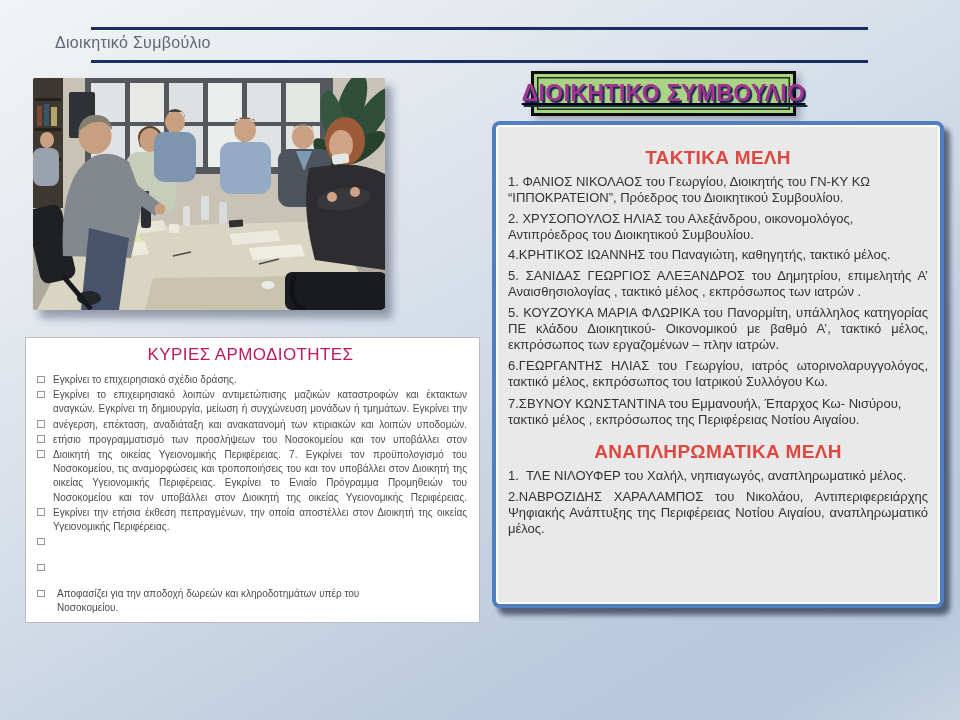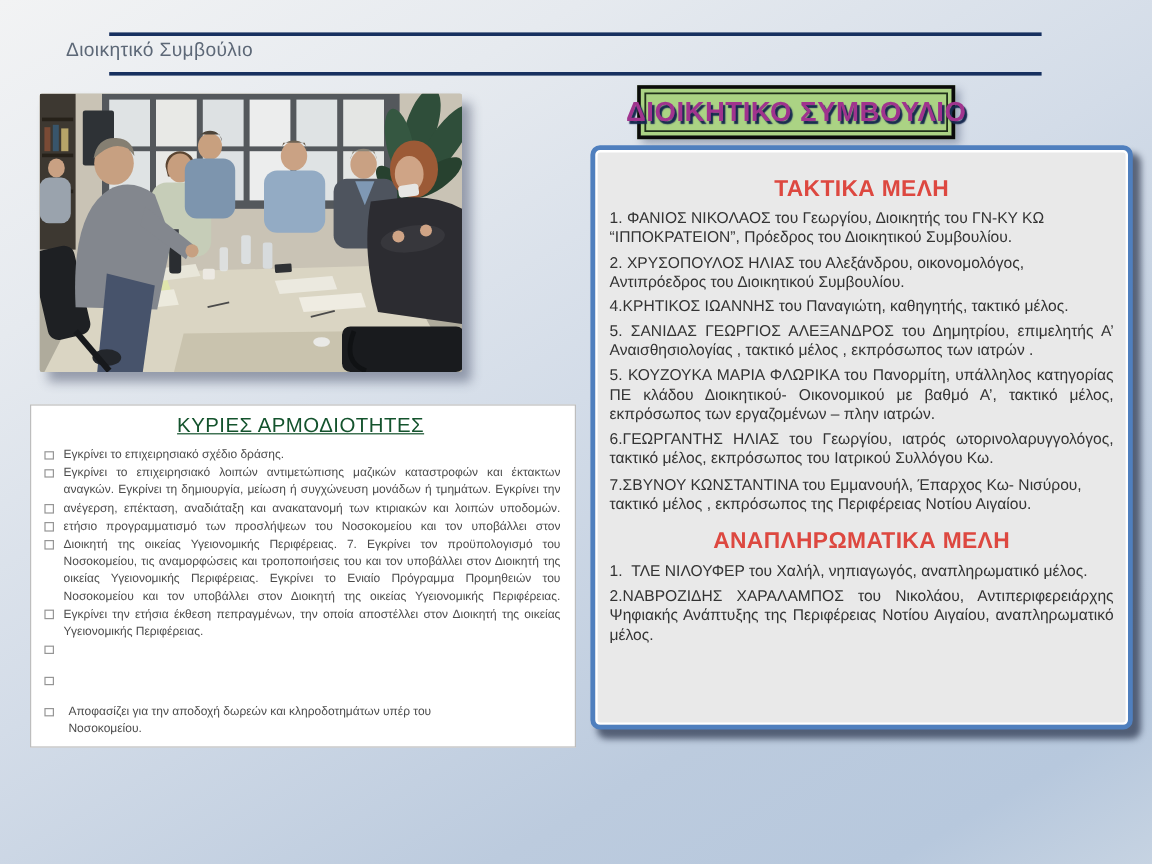--- a/index.html
+++ b/index.html
@@ -22,21 +22,21 @@
     box-shadow:7px 8px 9px rgba(55,65,90,.45);
     background:#c9c3b5;
   }
   .photo svg{display:block;width:100%;height:100%;}
 
   
   .banner{
     position:absolute;left:531px;top:71px;width:265px;height:45px;
     background:#abd384;border:3px solid #0b0b0b;box-sizing:border-box;
     box-shadow:inset 0 0 0 3px #abd384,inset 0 0 0 4.5px #20301a,4px 4px 7px rgba(35,50,85,.35);
-    display:flex;align-items:center;justify-content:center;
+    display:flex;align-items:center;justify-content:center;text-decoration:underline;
   }
   .banner span{
     font-weight:bold;font-size:23px;color:#a0348e;letter-spacing:.4px;
     text-shadow:2px 2px 1px #16294f;white-space:nowrap;
   }
 
   
   .panel{
     position:absolute;left:492px;top:121px;width:452px;height:487px;
     background:#e9e9e9;border:4px solid #4f7fbe;border-radius:8px;box-sizing:border-box;
@@ -48,21 +48,21 @@
   .panel p{margin:0 0 5px 0;font-size:13px;color:#333333;line-height:1.24;}
   .panel p.tight{line-height:1.1;}
   .panel p.j{text-align:justify;}
 
   
   .duties{
     position:absolute;left:25px;top:337px;width:455px;height:286px;
     background:#ffffff;border:1px solid #bdbdbd;box-sizing:border-box;
     padding:5px 12px 0 8px;
   }
-  .duties h2{margin:2px 0 8px 0;text-align:center;font-size:17px;font-weight:normal;color:#14532d;letter-spacing:.4px;text-decoration:underline;}
+  .duties h2{margin:2px 0 8px 0;text-align:center;font-size:17px;font-weight:normal;color:#be185d;letter-spacing:.4px;}
   .duties ul{list-style:none;margin:0;padding:0;}
   .duties li{position:relative;padding-left:19px;font-size:10px;color:#4c4c4c;line-height:1.42;margin:0 0 1px 0;min-height:13px;}
   .duties li.j{text-align:justify;}
   .duties li.jl{text-align:justify;text-align-last:justify;}
   .duties li.gap{height:25px;}
   .duties li.narrow{max-width:362px;padding-left:23px;}
   .bx{
     position:absolute;left:3px;top:2.5px;width:5.5px;height:5.5px;
     border:1px solid #969696;background:transparent;
   }

